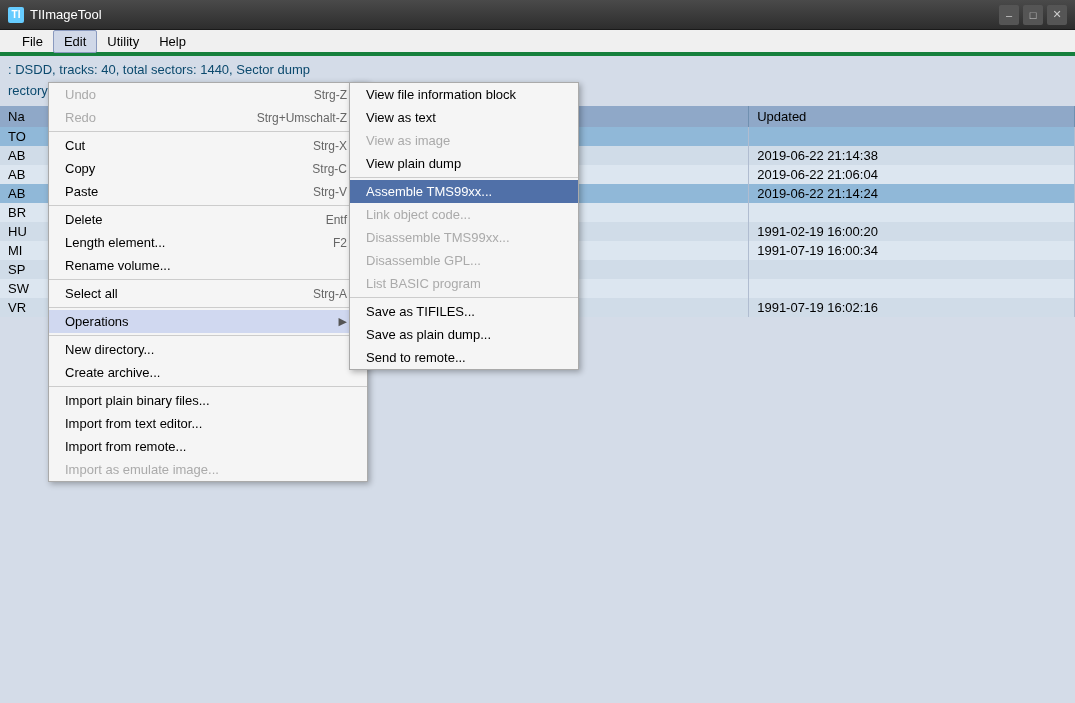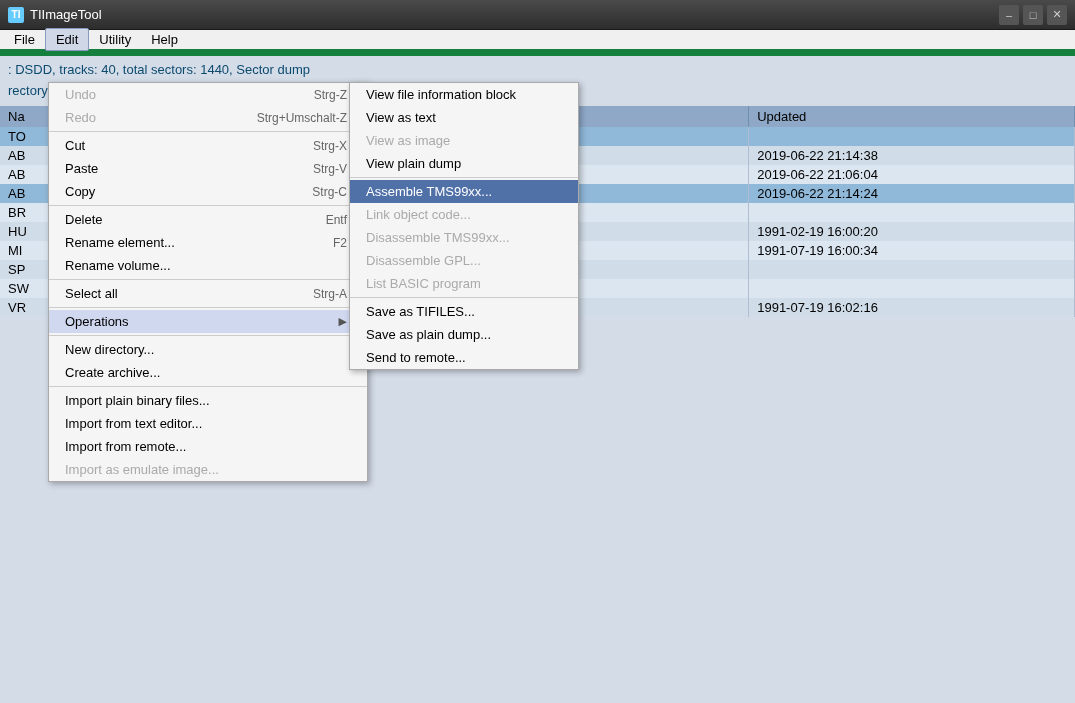--- a/index.html
+++ b/index.html
@@ -61,22 +61,22 @@
       justify-content: center;
       border-radius: 2px;
     }
 
     
     .menu-bar {
       background: #f0f0f0;
       height: 26px;
       display: flex;
       align-items: center;
-      padding: 0 4px;
-      border-bottom: 7px solid #15803d;
+      padding: 0 12px;
+      border-bottom: 4px solid #15803d;
     }
     .menu-item {
       padding: 3px 10px;
       cursor: pointer;
       font-size: 13px;
       color: #000;
       border-radius: 2px;
     }
     .menu-item.active {
       background: #d0d8e8;
@@ -339,34 +339,34 @@
         <div class="dropdown-item disabled">
           <span>Redo</span>
           <span class="shortcut">Strg+Umschalt-Z</span>
         </div>
         <div class="dropdown-separator"></div>
         <div class="dropdown-item">
           <span>Cut</span>
           <span class="shortcut">Strg-X</span>
         </div>
         <div class="dropdown-item">
+          <span>Copy</span>
+          <span class="shortcut">Strg-C</span>
+        </div>
+        <div class="dropdown-item">
           <span>Paste</span>
           <span class="shortcut">Strg-V</span>
         </div>
-        <div class="dropdown-item">
-          <span>Copy</span>
-          <span class="shortcut">Strg-C</span>
-        </div>
         <div class="dropdown-separator"></div>
         <div class="dropdown-item">
           <span>Delete</span>
           <span class="shortcut">Entf</span>
         </div>
         <div class="dropdown-item">
-          <span>Rename element...</span>
+          <span>Length element...</span>
           <span class="shortcut">F2</span>
         </div>
         <div class="dropdown-item">
           <span>Rename volume...</span>
         </div>
         <div class="dropdown-separator"></div>
         <div class="dropdown-item">
           <span>Select all</span>
           <span class="shortcut">Strg-A</span>
         </div>

